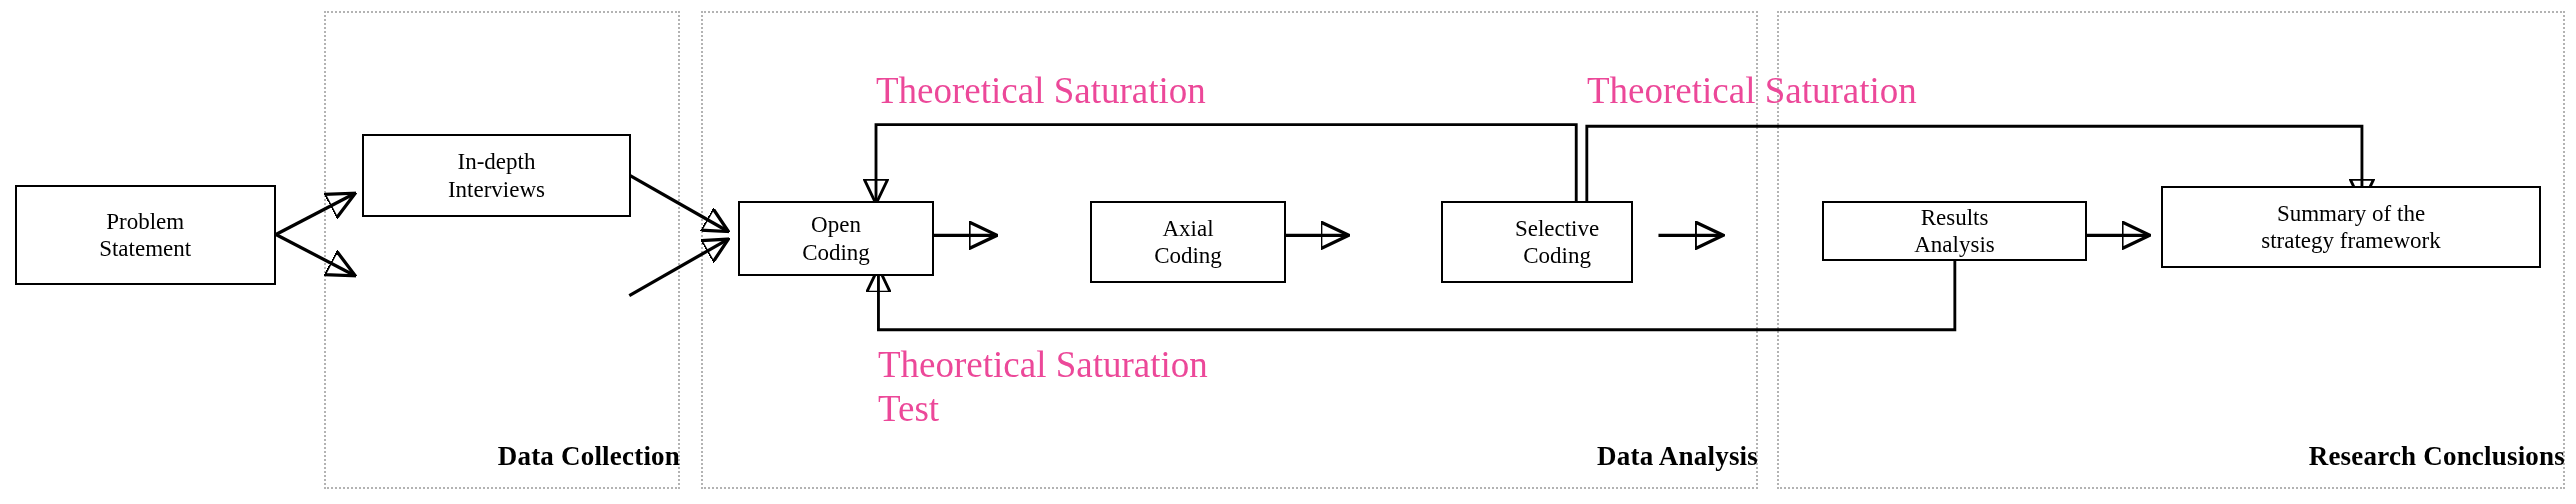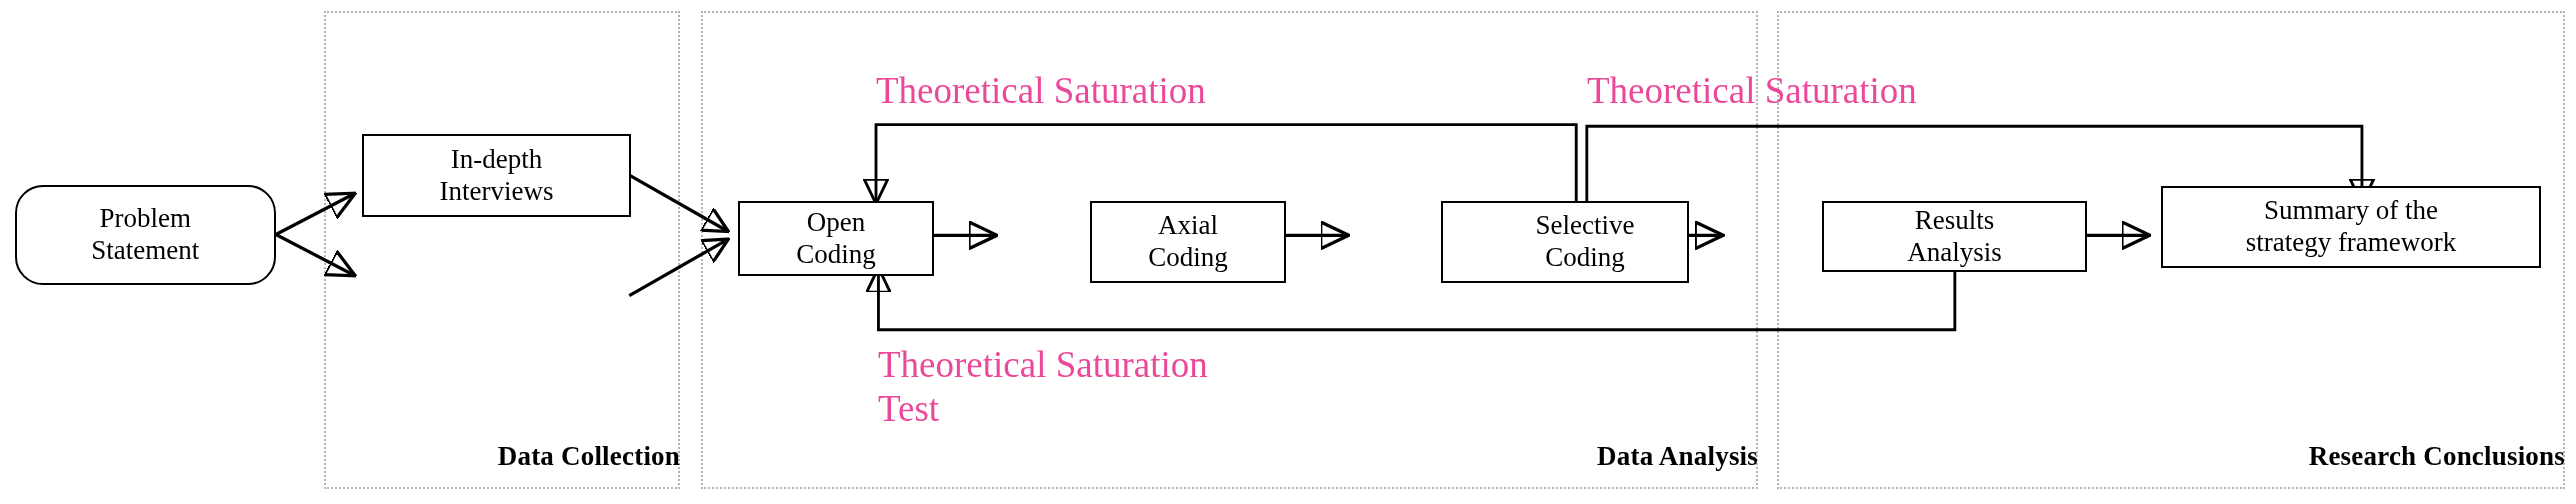--- a/index.html
+++ b/index.html
@@ -29,21 +29,21 @@
   
   .node{
     position:absolute;
     box-sizing:border-box;
     border:2.4px solid #000;
     background:#fff;
     display:flex;
     align-items:center;
     justify-content:center;
     text-align:center;
-    font-size:27px;
+    font-size:23px;
     line-height:1.18;
     color:#000;
     padding:1.6px 4.9px;
   }
   .node span{display:block;}
   
   .edge-label{
     position:absolute;
     font-size:37px;
     color:#ec4899;
@@ -103,21 +103,21 @@
 
     <line x1="2562" y1="289" x2="2638" y2="289" stroke-width="4" marker-end="url(#ah)"></line>
 
     <polyline points="1935,259 1935,153 1075,153 1075,249" stroke-width="3.5" marker-end="url(#ah)"></polyline>
 
     <polyline points="1948,259 1948,155 2900,155 2900,249" stroke-width="3.5" marker-end="url(#ah)"></polyline>
 
     <polyline points="2400,320 2400,405 1078,405 1078,330" stroke-width="3.5" marker-end="url(#ah)"></polyline>
   </svg>
 
-  <div class="node" style="left:14.7px;top:185px;width:261px;height:100px;border-radius:28px;">
+  <div class="node" style="left:14.7px;top:185px;width:261px;height:100px;">
     <div>
       <span>Problem</span>
       <span>Statement</span>
     </div>
   </div>
 
   <div class="node" style="left:362px;top:134px;width:269px;height:83px;">
     <div>
       <span>In-depth</span>
       <span>Interviews</span>
@@ -132,28 +132,28 @@
     </div>
   </div>
 
   <div class="node" style="left:1090px;top:201px;width:196px;height:82px;">
     <div>
       <span>Axial</span>
       <span>Coding</span>
     </div>
   </div>
 
-  <div class="node" style="left:1441px;top:201px;width:248px;height:82px;padding-left:45px;">
+  <div class="node" style="left:1441px;top:201px;width:192px;height:82px;padding-left:45px;">
     <div>
       <span>Selective</span>
       <span>Coding</span>
     </div>
   </div>
 
-  <div class="node" style="left:1822px;top:201px;width:265px;height:71px;text-align:center;">
+  <div class="node" style="left:1822px;top:201px;width:265px;height:60px;text-align:center;">
     <div>
       <span>Results</span>
       <span>Analysis</span>
     </div>
   </div>
 
   <div class="node" style="left:2161px;top:186px;width:380px;height:82px;">
     <div>
       <span>Summary of the</span>
       <span>strategy framework</span>

